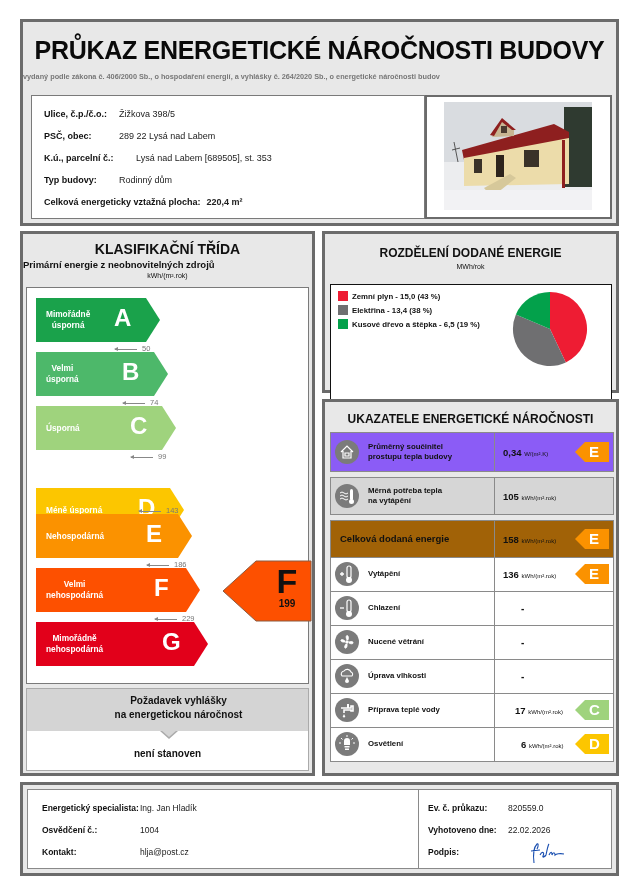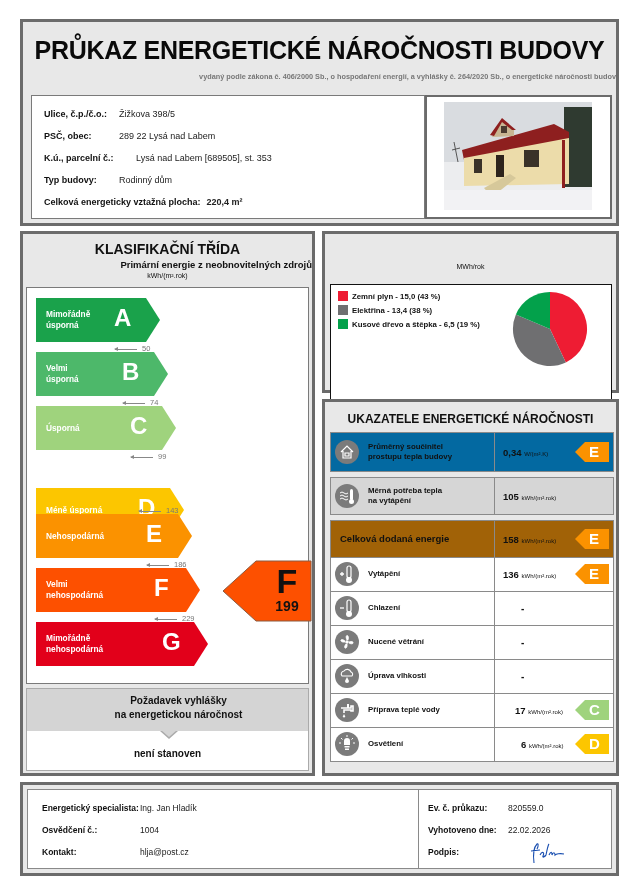--- a/index.html
+++ b/index.html
@@ -4,44 +4,44 @@
 <style>
   * { box-sizing: border-box; margin: 0; padding: 0; }
   html, body { width: 638px; height: 891px; background: #ffffff; overflow: hidden; }
   body { font-family: "Liberation Sans", sans-serif; color: #111; position: relative; }
   .panel { position: absolute; background: #e8e8e8; border: 3px solid #6b6b6b; }
   .white-box { position: absolute; background: #fff; border: 1px solid #7a7a7a; }
 
   
   #header { left: 20px; top: 19px; width: 599px; height: 207px; }
   #main-title { position: absolute; left: 0; right: 0; top: 14px; text-align: center; font-weight: bold; font-size: 25px; letter-spacing: -0.3px; color: #0a0a0a; }
-  #subtitle { position: absolute; left: 0; right: 0; top: 50px; text-align: right; font-size: 7.3px; color: #777; font-weight: bold; }
+  #subtitle { position: absolute; left: 0; right: 0; top: 50px; text-align: left; font-size: 7.3px; color: #777; font-weight: bold; }
   #info-box { left: 8px; top: 73px; width: 394px; height: 124px; }
   .info-row { position: absolute; left: 12px; font-size: 9px; white-space: nowrap; }
   .info-label { font-weight: bold; display: inline-block; }
   .info-value { display: inline-block; color: #222; }
   #photo-box { left: 402px; top: 73px; width: 187px; height: 124px; border: 2px solid #6b6b6b; }
   #photo { position: absolute; left: 17px; top: 5px; width: 148px; height: 108px; }
 
   
   #class-panel { left: 20px; top: 231px; width: 295px; height: 545px; }
   #class-title { position: absolute; left: 0; right: 0; top: 7px; text-align: center; font-weight: bold; font-size: 14px; }
-  #class-sub { position: absolute; left: 0; right: 0; top: 25px; text-align: right; font-weight: bold; font-size: 9.5px; }
+  #class-sub { position: absolute; left: 0; right: 0; top: 25px; text-align: left; font-weight: bold; font-size: 9.5px; }
   #class-unit { position: absolute; left: 0; right: 0; top: 38px; text-align: center; font-size: 7px; }
   #class-box { left: 3px; top: 53px; width: 283px; height: 397px; }
-  .cls { position: absolute; height: 44px; left: 9px; }
+  .cls { position: absolute; height: 44px; left: 9px; text-align: center; }
   .cls svg { position: absolute; left: 0; top: 0; }
   .cls-name { position: absolute; left: 10px; font-weight: bold; font-size: 8.3px; color: #fff; line-height: 11px; }
   .cls-letter { position: absolute; top: 6px; font-weight: bold; font-size: 24px; color: #fff; }
   .bound { position: absolute; font-size: 7.5px; color: #777; }
   .bound .arrow { display: inline-block; width: 22px; height: 1px; background: #888; vertical-align: middle; margin-right: 5px; position: relative; }
   .bound .arrow::before { content: ""; position: absolute; left: -1px; top: -2px; border-right: 4px solid #888; border-top: 2.5px solid transparent; border-bottom: 2.5px solid transparent; }
   #rating-marker { position: absolute; left: 195px; top: 272px; width: 90px; height: 62px; }
   #rating-letter { position: absolute; left: 45px; top: 2px; width: 40px; text-align: center; font-weight: bold; font-size: 34px; color: #111; }
-  #rating-value { position: absolute; left: 45px; top: 38px; width: 40px; text-align: center; font-weight: bold; font-size: 14px; color: #111; }
+  #rating-value { position: absolute; left: 45px; top: 38px; width: 40px; text-align: center; font-weight: bold; font-size: 10px; color: #111; }
   #req-head { position: absolute; left: 3px; top: 454px; width: 283px; height: 44px; background: #d4d4d4; border: 1px solid #aaa; }
   #req-title1, #req-title2 { position: absolute; left: 0; right: 0; text-align: center; font-weight: bold; font-size: 10px; padding-left: 22px; }
   #req-title1 { top: 6px; } #req-title2 { top: 20px; }
   #req-body { position: absolute; left: 3px; top: 497px; width: 283px; height: 40px; background: #fff; border: 1px solid #aaa; border-top: none; }
   #req-notch { position: absolute; left: 133px; top: 0; width: 0; height: 0; border-left: 9px solid transparent; border-right: 9px solid transparent; border-top: 8px solid #aaa; }
   #req-notch-in { position: absolute; left: 134px; top: -1px; width: 0; height: 0; border-left: 8px solid transparent; border-right: 8px solid transparent; border-top: 7px solid #d4d4d4; }
   #req-value { position: absolute; left: 0; right: 0; top: 17px; text-align: center; font-weight: bold; font-size: 10px; }
 
   
   #split-panel { left: 322px; top: 231px; width: 297px; height: 162px; }
@@ -223,20 +223,21 @@
     <div id="req-title2">na energetickou náročnost</div>
   </div>
   <div id="req-body">
     <div id="req-notch"></div>
     <div id="req-notch-in"></div>
     <div id="req-value">není stanoven</div>
   </div>
 </div>
 
 <div class="panel" id="split-panel">
+  <div id="split-title">ROZDĚLENÍ DODANÉ ENERGIE</div>
   <div id="split-unit">MWh/rok</div>
   <div id="split-box">
     <div class="legend-item" style="top:6px">
       <span class="legend-swatch" id="sw0" style="background: rgb(238, 28, 51);"></span><span>Zemní plyn - 15,0 (43 %)</span>
     </div>
     <div class="legend-item" style="top:20px">
       <span class="legend-swatch" id="sw1" style="background: rgb(111, 111, 113);"></span><span>Elektřina - 13,4 (38 %)</span>
     </div>
     <div class="legend-item" style="top:34px">
       <span class="legend-swatch" id="sw2" style="background: rgb(3, 161, 75);"></span><span>Kusové dřevo a štěpka - 6,5 (19 %)</span>
@@ -245,21 +246,21 @@
         <path d="M0,0 L2.326828918379971e-15,-38 A38,38 0 0 1 16.22293151339283,34.363010536211256 Z" fill="#ee1c33"></path>
         <path d="M0,0 L16.22293151339283,34.363010536211256 A38,38 0 0 1 -34.991794785420524,-14.818039603639098 Z" fill="#6f6f71"></path>
         <path d="M0,0 L-34.991794785420524,-14.818039603639098 A38,38 0 0 1 -6.980486755139913e-15,-38 Z" fill="#03a14b"></path>
       </svg>
   </div>
 </div>
 
 <div class="panel" id="ind-panel">
   <div id="ind-title">UKAZATELE ENERGETICKÉ NÁROČNOSTI</div>
   <div id="ind-rows">
-      <div class="ind-row" style="top: 30px; height: 40px; background: #0369a1;">
+      <div class="ind-row" style="top: 30px; height: 40px; background: #8b5cf6;">
         <div class="cell-l">
           <div class="ind-icon" style="top:7px">
             <svg width="24" height="24" viewBox="0 0 24 24">
               <path d="M6,12 L12,6 L18,12 M8,11 L8,18 L16,18 L16,11 M10,13 L14,13 L14,16 L10,16 Z" stroke="#fff" stroke-width="1.2" fill="none"></path>
             </svg>
           </div>
           <div class="ind-label" style="top:9px">
             <div>Průměrný součinitel</div>
             <div>prostupu tepla budovy</div>
           </div>

